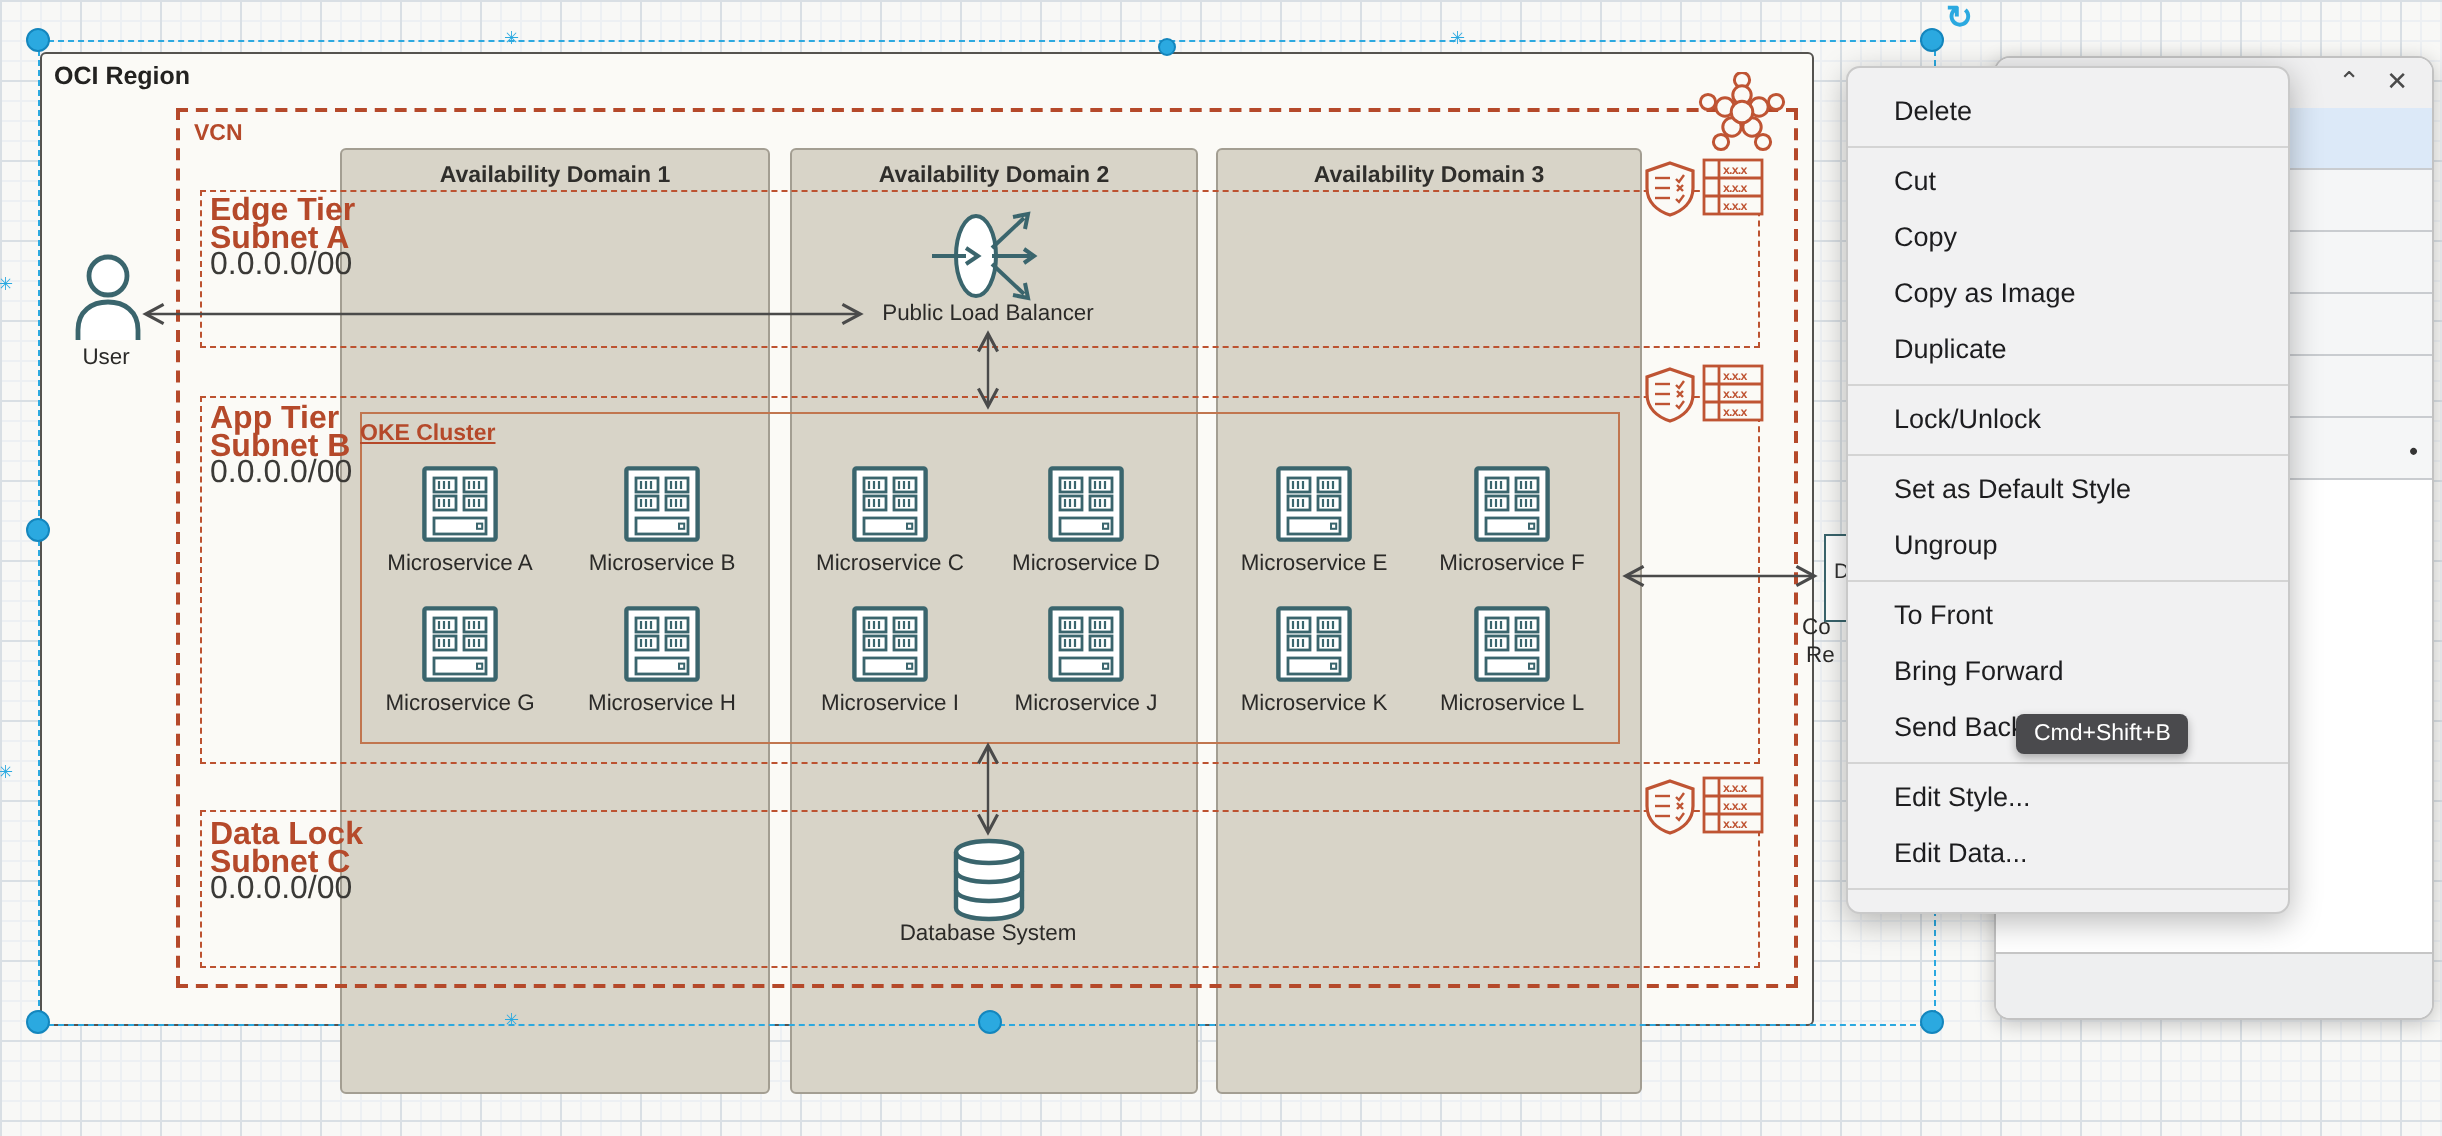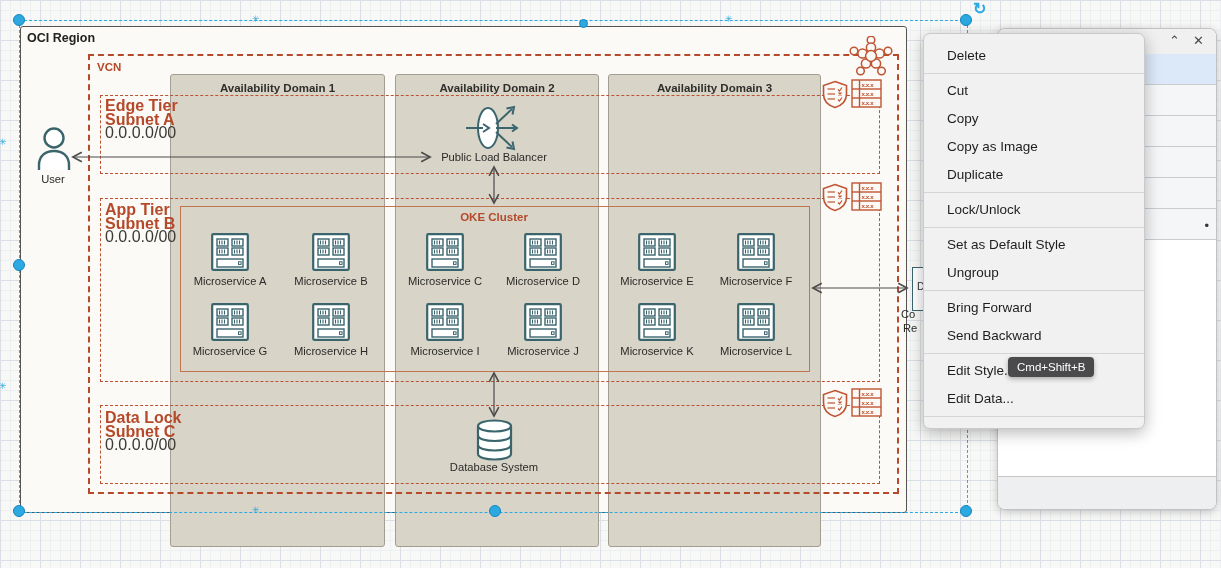--- a/index.html
+++ b/index.html
@@ -20,22 +20,22 @@
   .ad{background:#d8d4c8;border:1px solid #a39e92;border-radius:3px;margin-top:45px;}
   .ad-head{position:absolute;top:7px;left:0;right:0;text-align:center;
     font-size:11.5px;font-weight:bold;color:#2f2e2b;}
   #vcn{left:88px;top:54px;width:807px;height:436px;border:2.5px dashed #b5492a;}
   #vcn-label{left:97px;top:61px;font-size:11.5px;font-weight:bold;color:#b5492a;}
   .subnet{border:1.6px dashed #bc5230;}
   .subnet-label{width:80px;line-height:13.5px;font-size:16px;}
   .subnet-label b{color:#b5492a;display:block;}
   .subnet-label span{color:#3b3a37;display:block;}
   #oke{left:180px;top:206px;width:628px;height:164px;border:1.4px solid #c1764f;}
-  #oke-label{left:180px;top:211px;width:628px;text-align:center;
-    font-size:11.5px;font-weight:bold;color:#b5492a;}
+  #oke-label{left:180px;top:211px;width:628px;text-align:left;
+    font-size:11.5px;font-weight:bold;color:#b5492a;text-decoration:underline;}
   .ms-cell{width:110px;text-align:center;}
   .ms-label,.shape-label{font-size:11.2px;color:#2b2a28;}
   .shape-label{text-align:center;}
   
   #sel-rect{left:19px;top:20px;width:947px;height:491px;border:1.5px dashed #2ba9e0;}
   .handle{width:10px;height:10px;border-radius:50%;background:#2ba9e0;
     border:1px solid #1486bd;margin:-6px 0 0 -6px;}
   .handle.small{width:7px;height:7px;margin:-4px 0 0 -4px;}
   .selmark{color:#2ba9e0;font-size:9px;line-height:9px;margin:-5px 0 0 -5px;}
   #rotate-handle{left:973px;top:-1px;color:#2ba9e0;font-size:16px;font-weight:bold;}
@@ -629,20 +629,21 @@
     <div class="menu-item">Cut</div>
     <div class="menu-item">Copy</div>
     <div class="menu-item">Copy as Image</div>
     <div class="menu-item">Duplicate</div>
     <div class="menu-divider"></div>
     <div class="menu-item">Lock/Unlock</div>
     <div class="menu-divider"></div>
     <div class="menu-item">Set as Default Style</div>
     <div class="menu-item">Ungroup</div>
     <div class="menu-divider"></div>
+    <div class="menu-item">To Front</div>
     <div class="menu-item">Bring Forward</div>
     <div class="menu-item">Send Backward</div>
     <div class="menu-divider"></div>
     <div class="menu-item">Edit Style...</div>
     <div class="menu-item">Edit Data...</div>
     <div class="menu-divider"></div>
   </div>
 <div id="tooltip" class="abs">Cmd+Shift+B</div>
 
 </body></html>

